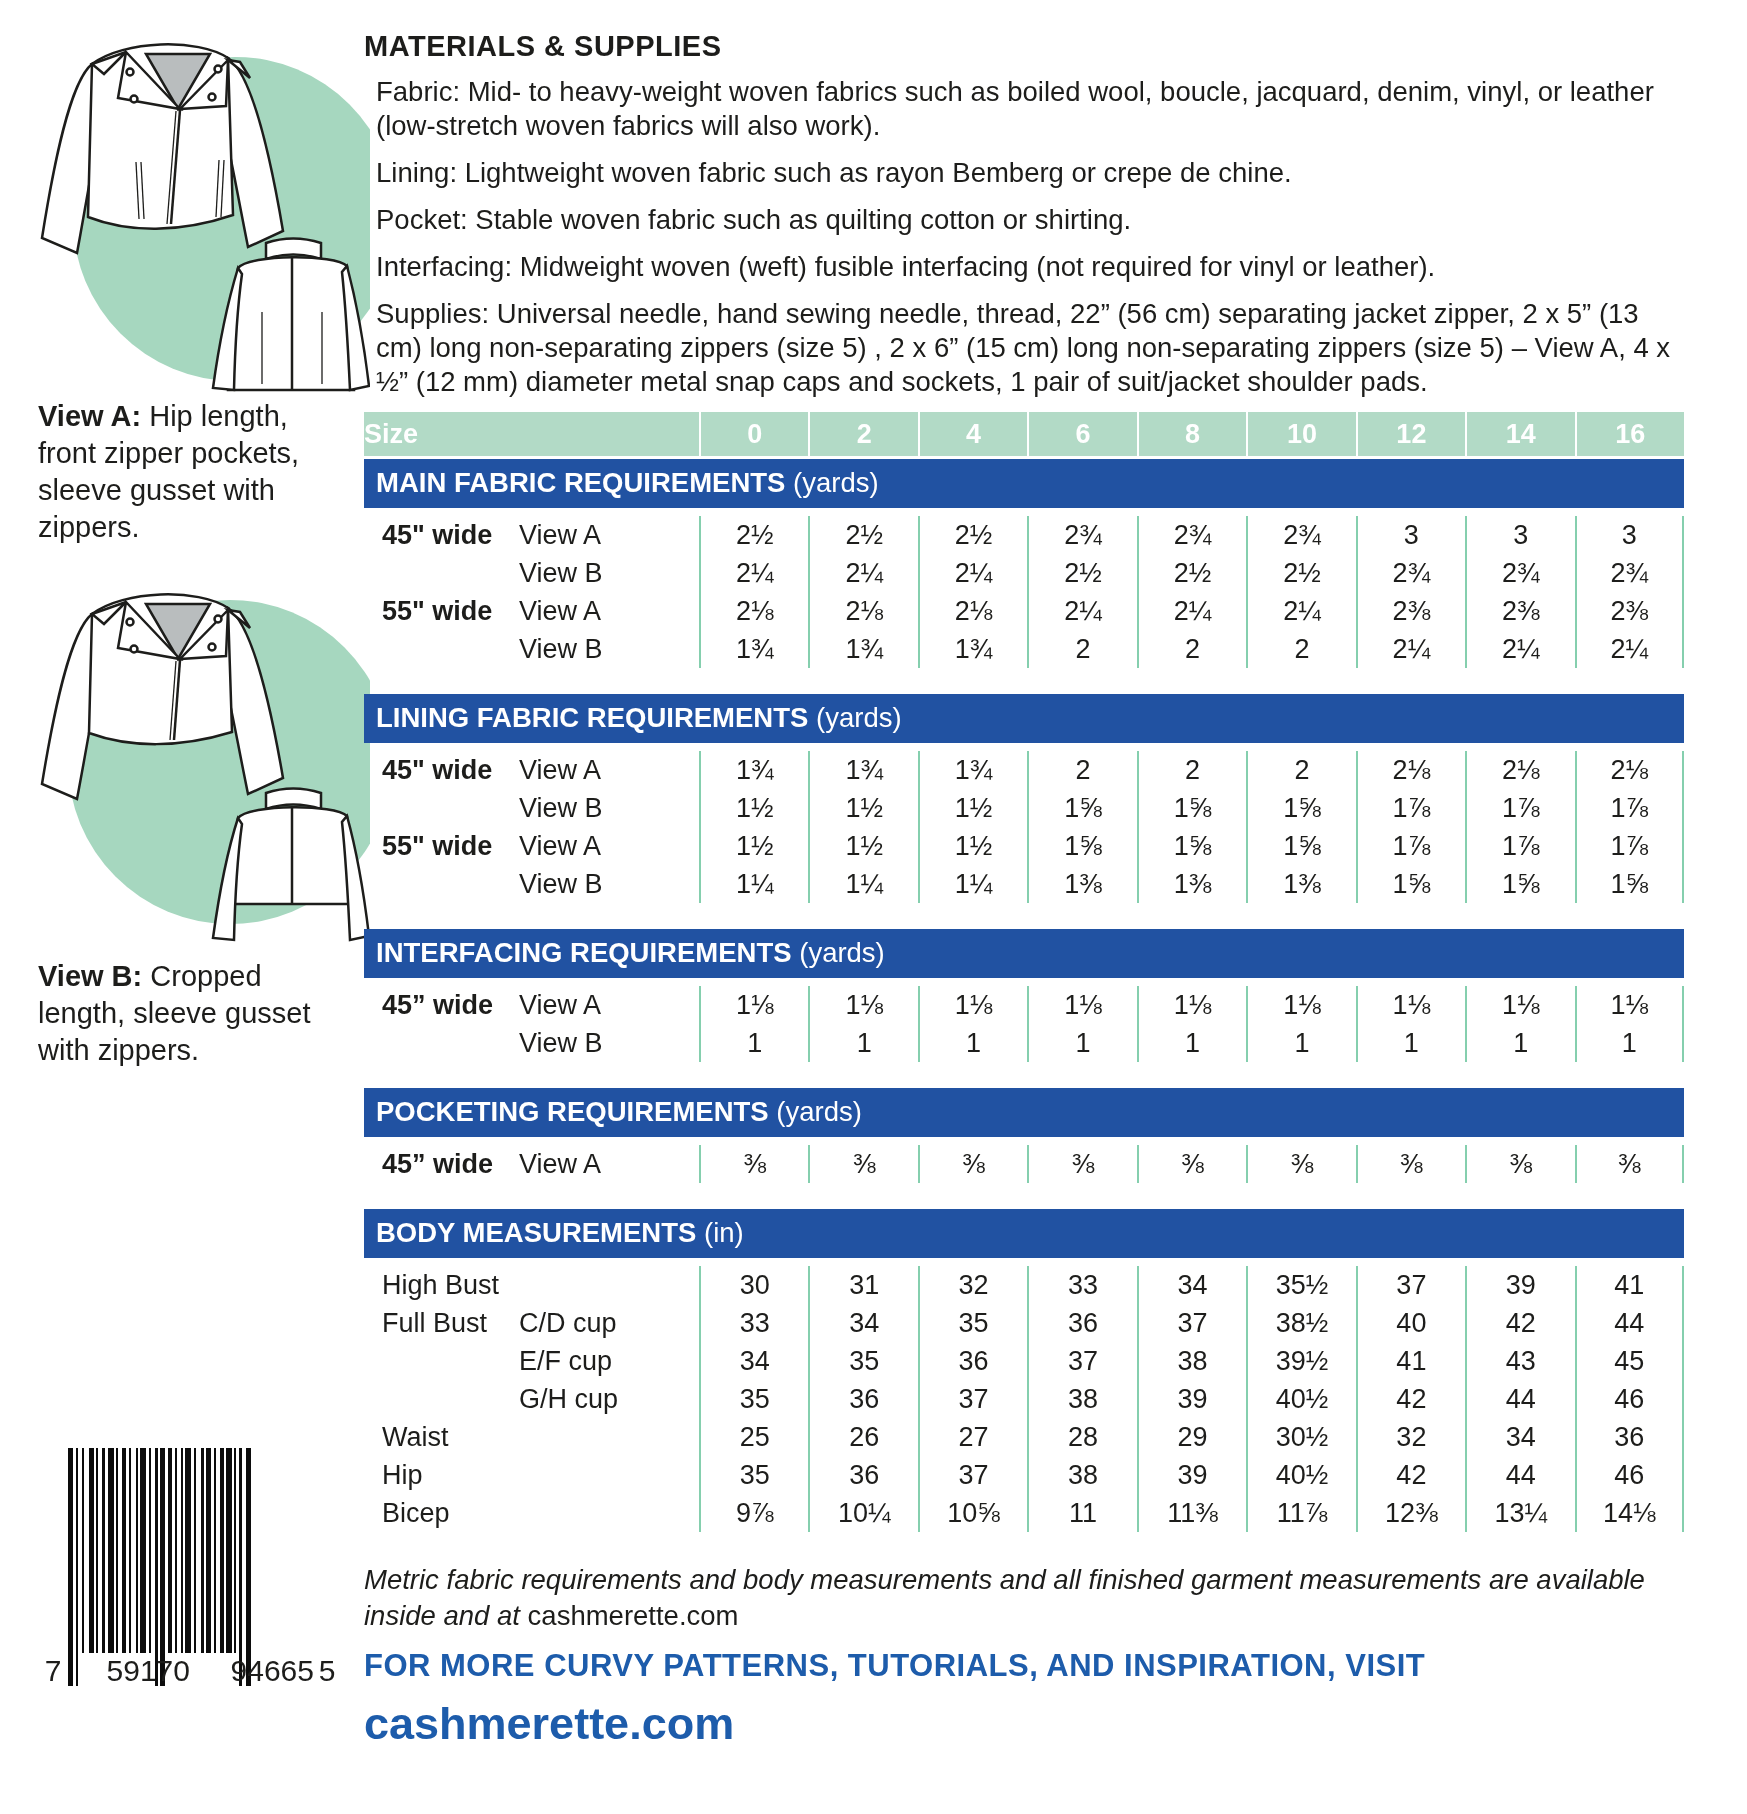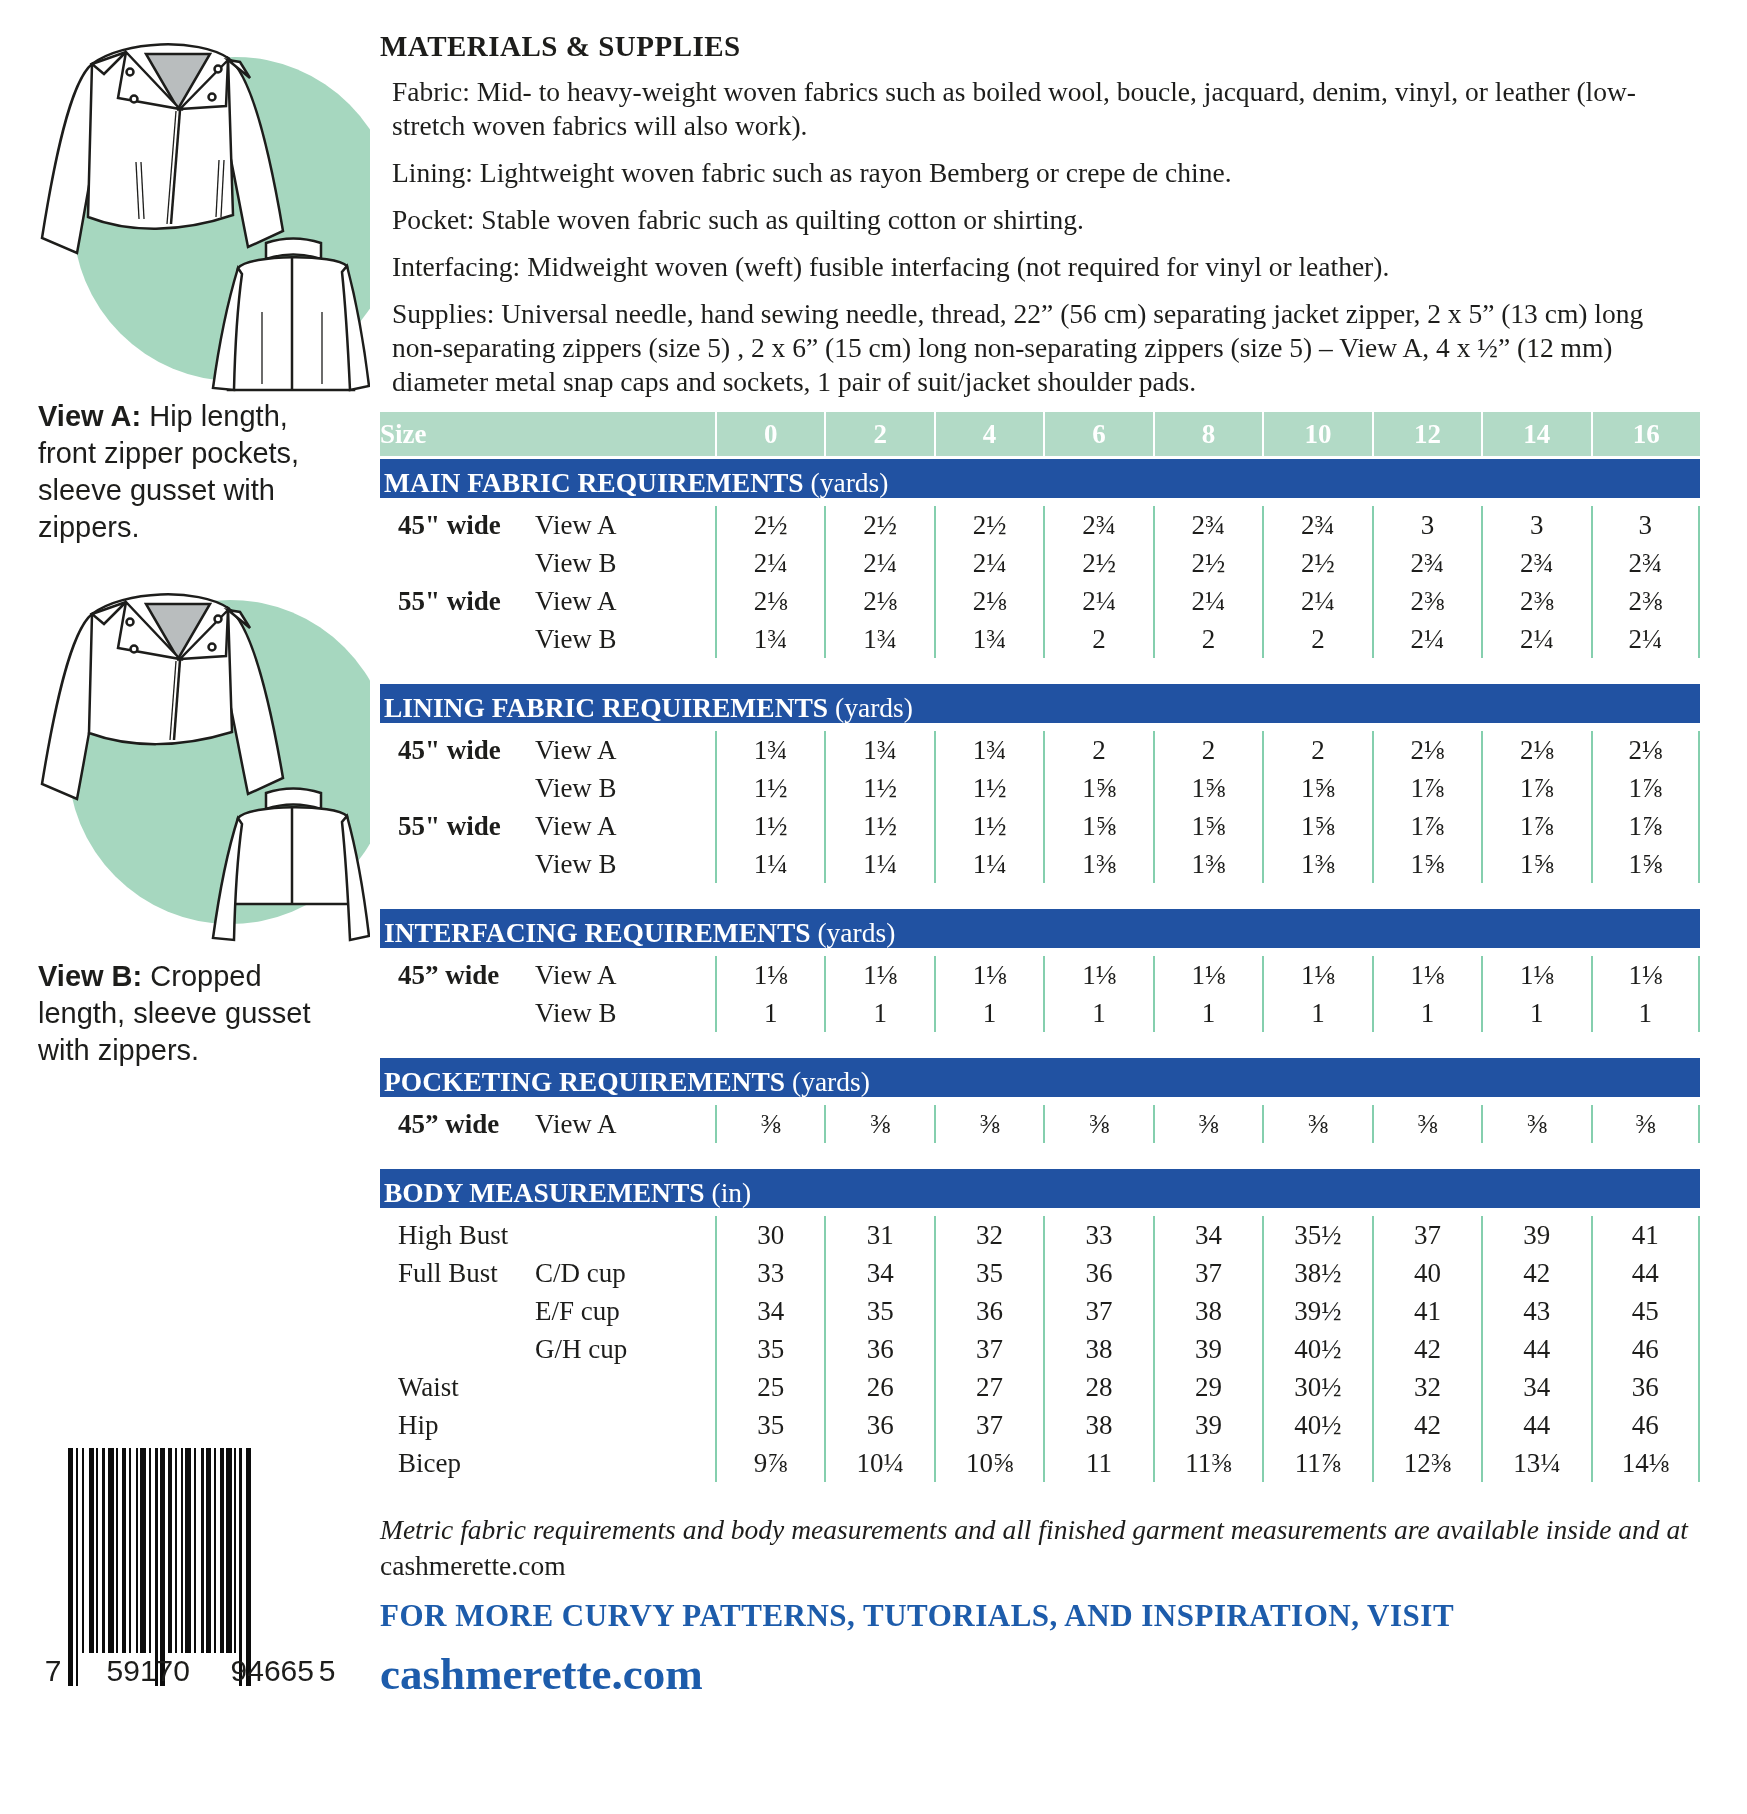--- a/index.html
+++ b/index.html
@@ -14,32 +14,32 @@
   .caption b{font-weight:bold;}
   
   .barcode{position:absolute;left:40px;top:1448px;width:300px;height:260px;}
   .bars{position:absolute;left:28px;top:0;height:240px;display:flex;align-items:flex-start;}
   .bar{background:#0c0c0c;height:205px;}
   .bar.tall{height:238px;}
   .bc-digits{position:absolute;left:0;top:206px;width:300px;display:flex;font-size:30px;}
   .bc-digits .d-edge{width:26px;text-align:center;}
   .bc-digits .d-grp{flex:1;text-align:right;}
   
-  .rcol{position:absolute;left:380px;top:30px;width:1320px;font-family:Liberation Serif, serif;}
+  .rcol{position:absolute;left:364px;top:30px;width:1320px;}
   .h1{font-size:29px;font-weight:bold;margin:0 0 12px 0;letter-spacing:.5px;}
   .para{font-size:27.5px;line-height:34px;margin:0 0 13px 12px;}
   .para:last-of-type{margin-bottom:20px;}
   
   .size-bar{display:grid;grid-template-columns:155px 180px repeat(9,1fr);height:44px;
     background:#b2dac6;color:#ffffff;font-weight:bold;font-size:27px;line-height:44px;margin-bottom:3px;}
   .size-bar .sz-label{grid-column:1 / span 2;}
   .size-bar .sz-cell{text-align:center;border-left:2px solid #ffffff;}
   
-  .tbl-bar{height:39px;background:#2152a2;color:#ffffff;font-size:27.5px;line-height:47px;
-    padding-left:4px;margin:0 0 8px 0;}
+  .tbl-bar{height:49px;background:#2152a2;color:#ffffff;font-size:27.5px;line-height:47px;
+    padding-left:12px;margin:0 0 8px 0;}
   .tbl-bar .t{font-weight:bold;}
   .tbl-bar .u{font-weight:normal;}
   .tbl-rows{margin-bottom:26px;}
   .tbl-row{display:grid;grid-template-columns:155px 180px repeat(9,1fr);height:38px;
     font-size:27px;line-height:38px;}
   .tbl-row .lab{padding-left:18px;white-space:nowrap;}
   .tbl-row .lab.b{font-weight:bold;}
   .tbl-row .sub{white-space:nowrap;}
   .tbl-row .val{text-align:center;border-left:2px solid #85cfae;}
   .tbl-row .val.last{border-right:2px solid #85cfae;}

